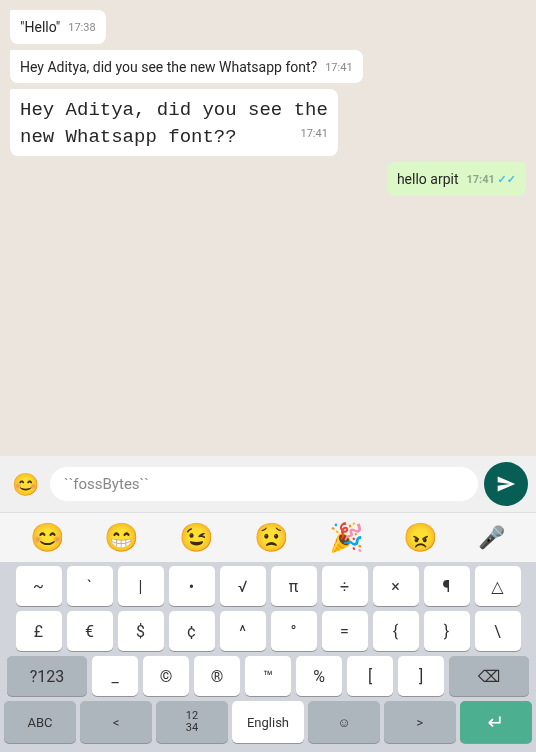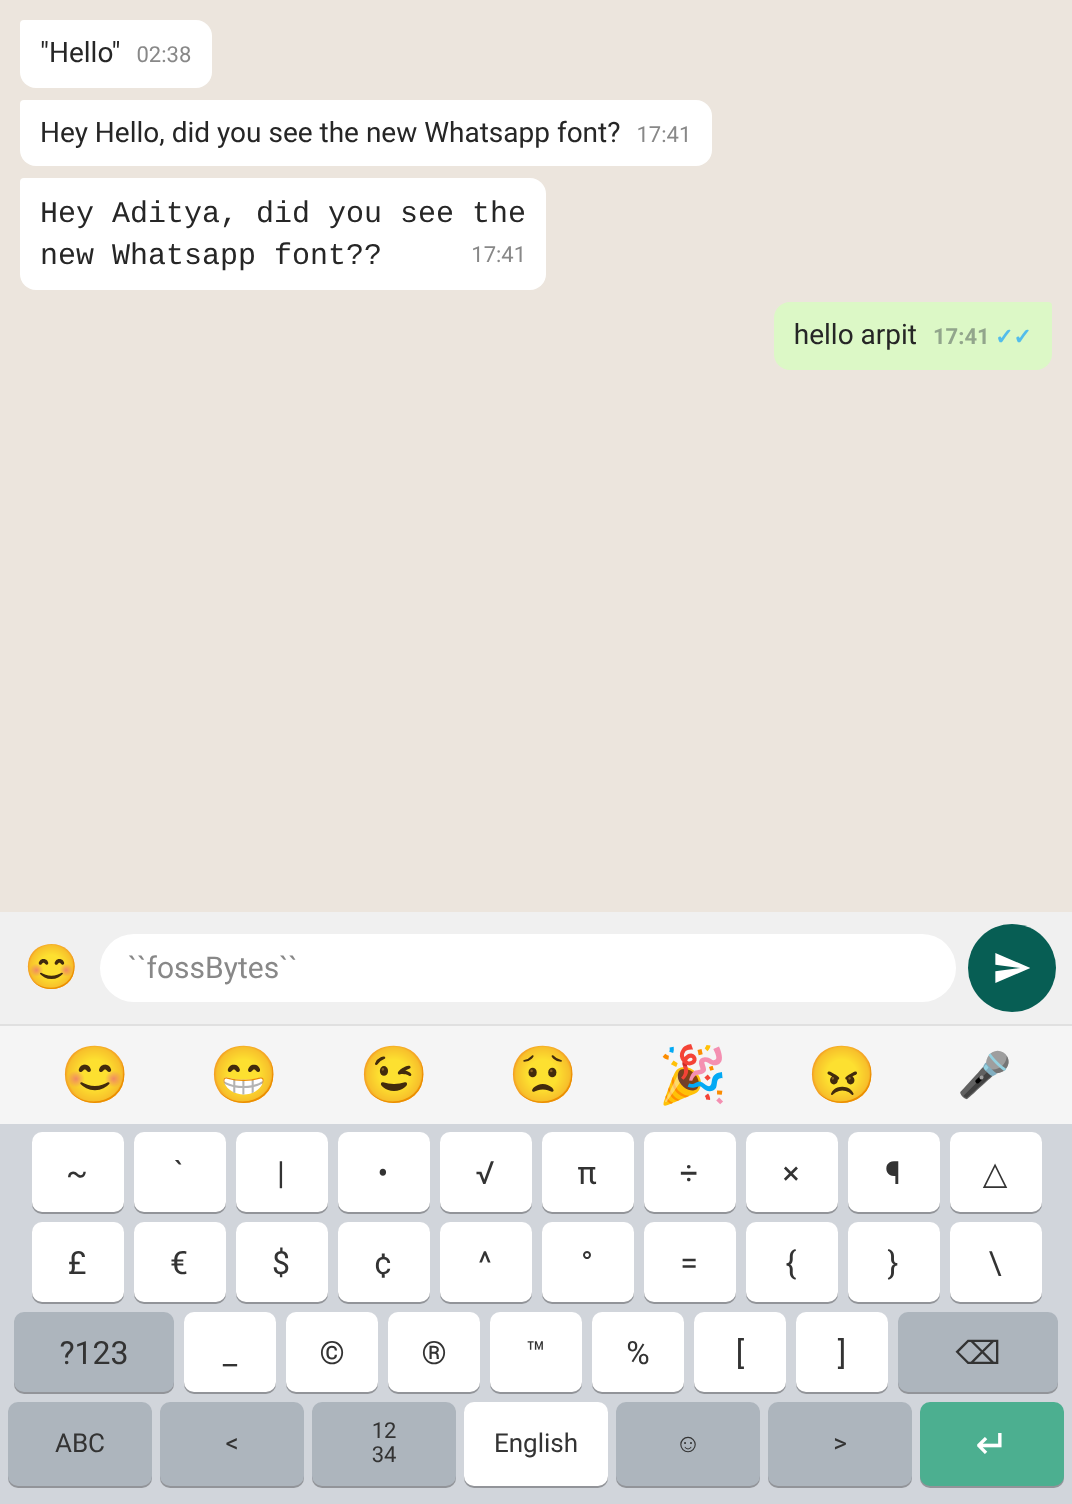--- a/index.html
+++ b/index.html
@@ -60,21 +60,21 @@
       flex-direction: column;
     }
 
     .bubble-text {
       color: #262626;
       font-size: 14px;
     }
 
     .bubble-text.monospace {
       font-family: 'Courier New', monospace;
-      font-size: 15px;
+      font-size: 19px;
     }
 
     .bubble-time {
       font-size: 11px;
       color: #888;
       float: right;
       margin-left: 8px;
       margin-top: 2px;
       display: inline-block;
     }
@@ -250,27 +250,27 @@
     }
   </style>
 </head>
 <body>
 
 <div class="chat-area">
 
   <div class="bubble-row">
     <div class="message-bubble bubble-received">
       <span class="bubble-text">"Hello"</span>
-      <span class="bubble-time">02:38</span>
+      <span class="bubble-time">17:38</span>
     </div>
   </div>
 
   <div class="bubble-row">
     <div class="message-bubble bubble-received">
-      <span class="bubble-text">Hey Hello, did you see the new Whatsapp font?</span>
+      <span class="bubble-text">Hey Aditya, did you see the new Whatsapp font?</span>
       <span class="bubble-time">17:41</span>
     </div>
   </div>
 
   <div class="bubble-row">
     <div class="message-bubble bubble-received">
       <span class="bubble-text monospace">Hey Aditya, did you see the<br>new Whatsapp font??</span>
       <span class="bubble-time">17:41</span>
     </div>
   </div>

